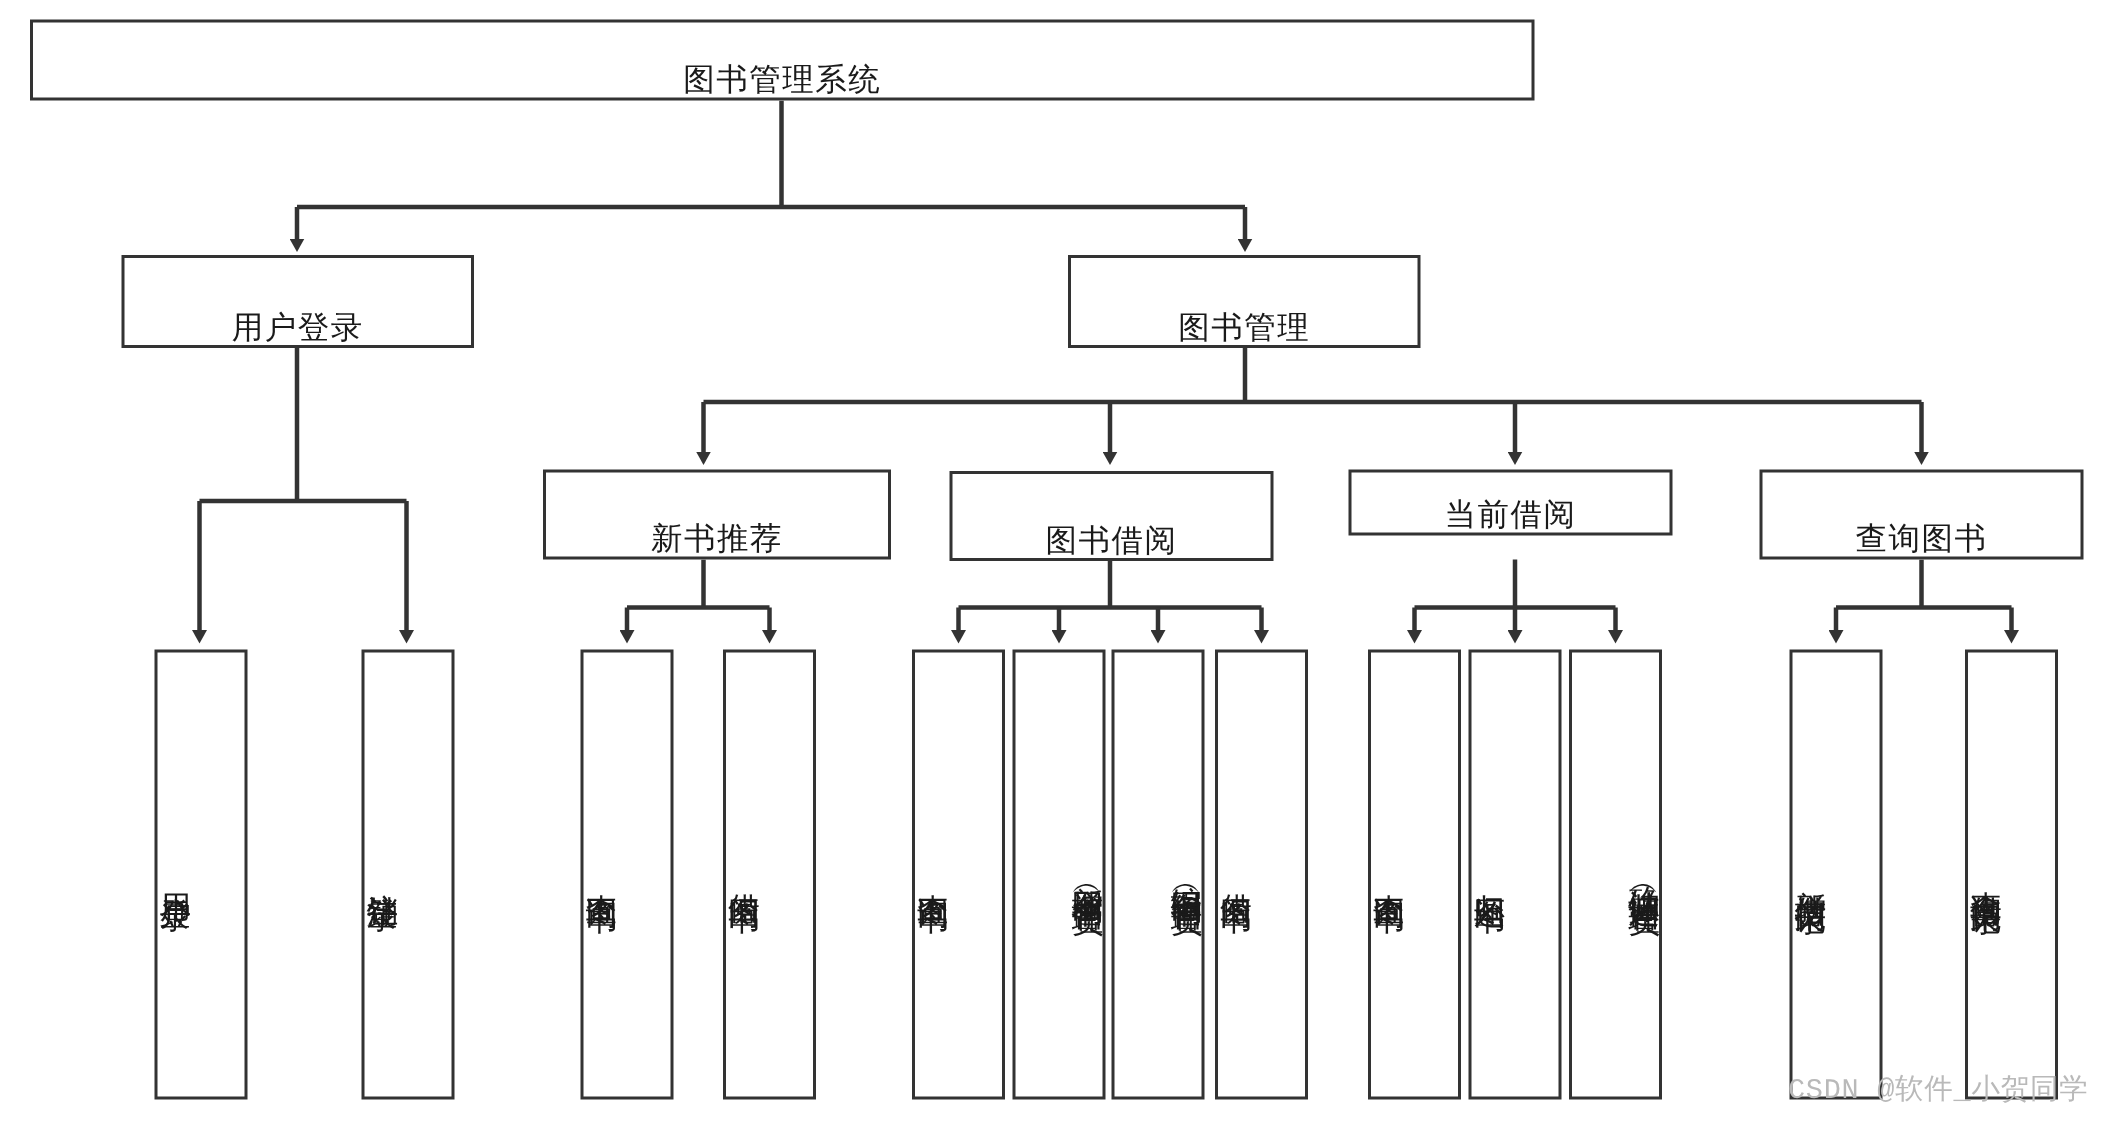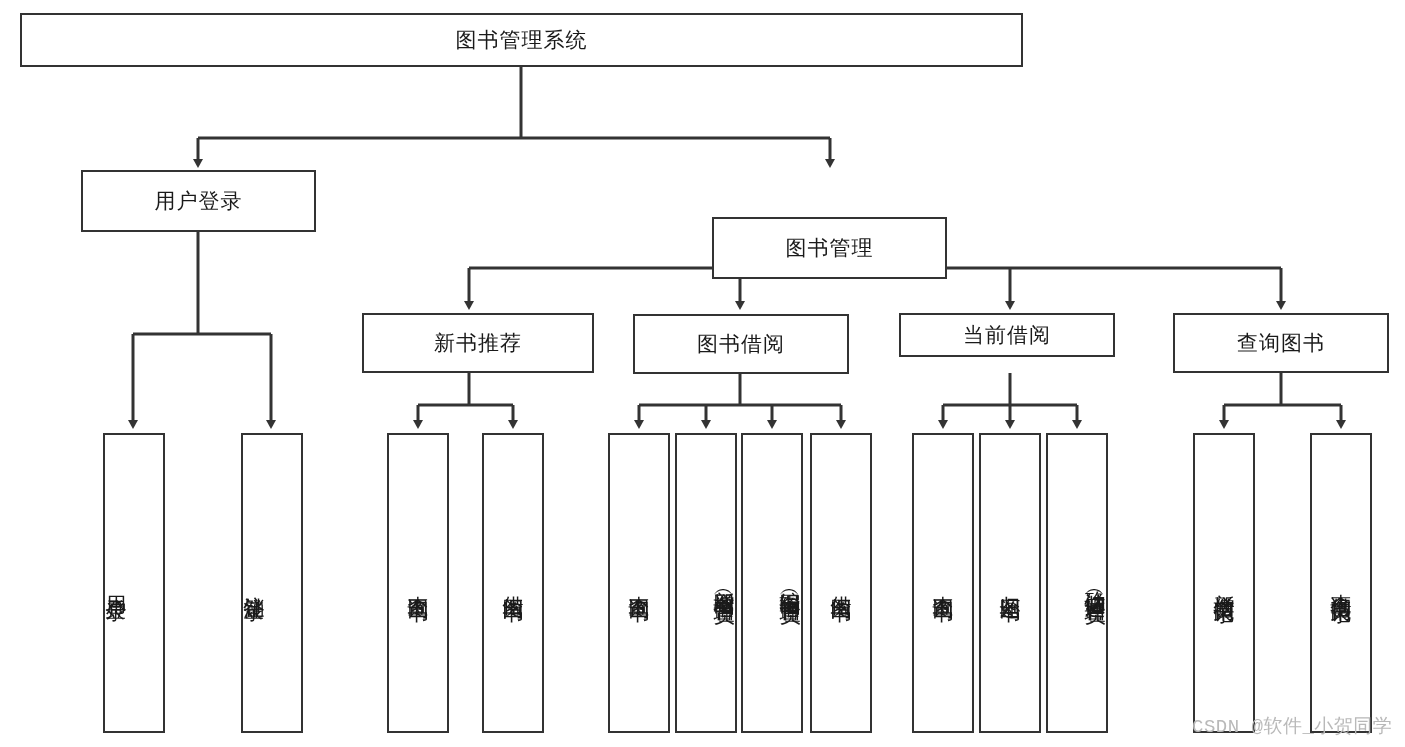--- a/index.html
+++ b/index.html
@@ -24,21 +24,21 @@
     top: 0;
     width: 1405px;
     height: 747px;
   }
   .node {
     position: absolute;
     box-sizing: border-box;
     background: #ffffff;
     border: 2px solid #333333;
     display: flex;
-    align-items: center;
+    align-items: flex-end;
     justify-content: center;
     color: #1a1a1a;
   }
   .node-h {
     font-size: 21px;
     letter-spacing: 1px;
     line-height: 1.1;
   }
   .node-v {
     font-size: 21px;
@@ -125,21 +125,21 @@
     </g>
   </svg>
 
   <div class="node node-h" style="left:20px; top:13px; width:1003px; height:54px;">
     <span>图书管理系统</span>
   </div>
 
   <div class="node node-h" style="left:81px; top:170px; width:235px; height:62px;">
     <span>用户登录</span>
   </div>
-  <div class="node node-h" style="left:712px; top:170px; width:235px; height:62px;margin-top:47px;">
+  <div class="node node-h" style="left:712px; top:170px; width:235px; height:62px;">
     <span>图书管理</span>
   </div>
 
   <div class="node node-h" style="left:362px; top:313px; width:232px; height:60px;">
     <span>新书推荐</span>
   </div>
   <div class="node node-h" style="left:633px; top:314px; width:216px; height:60px;">
     <span>图书借阅</span>
   </div>
   <div class="node node-h" style="left:899px; top:313px; width:216px; height:44px;">

